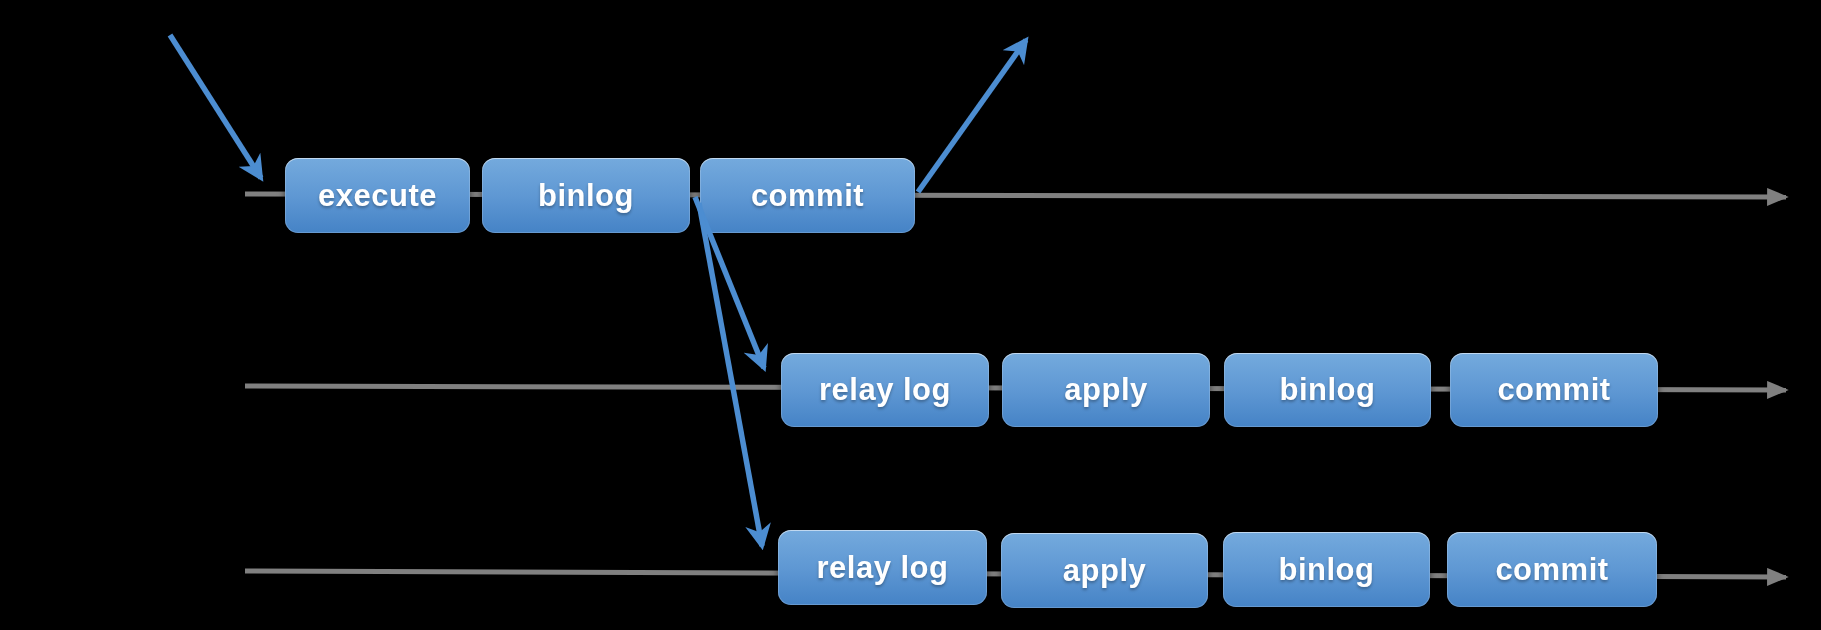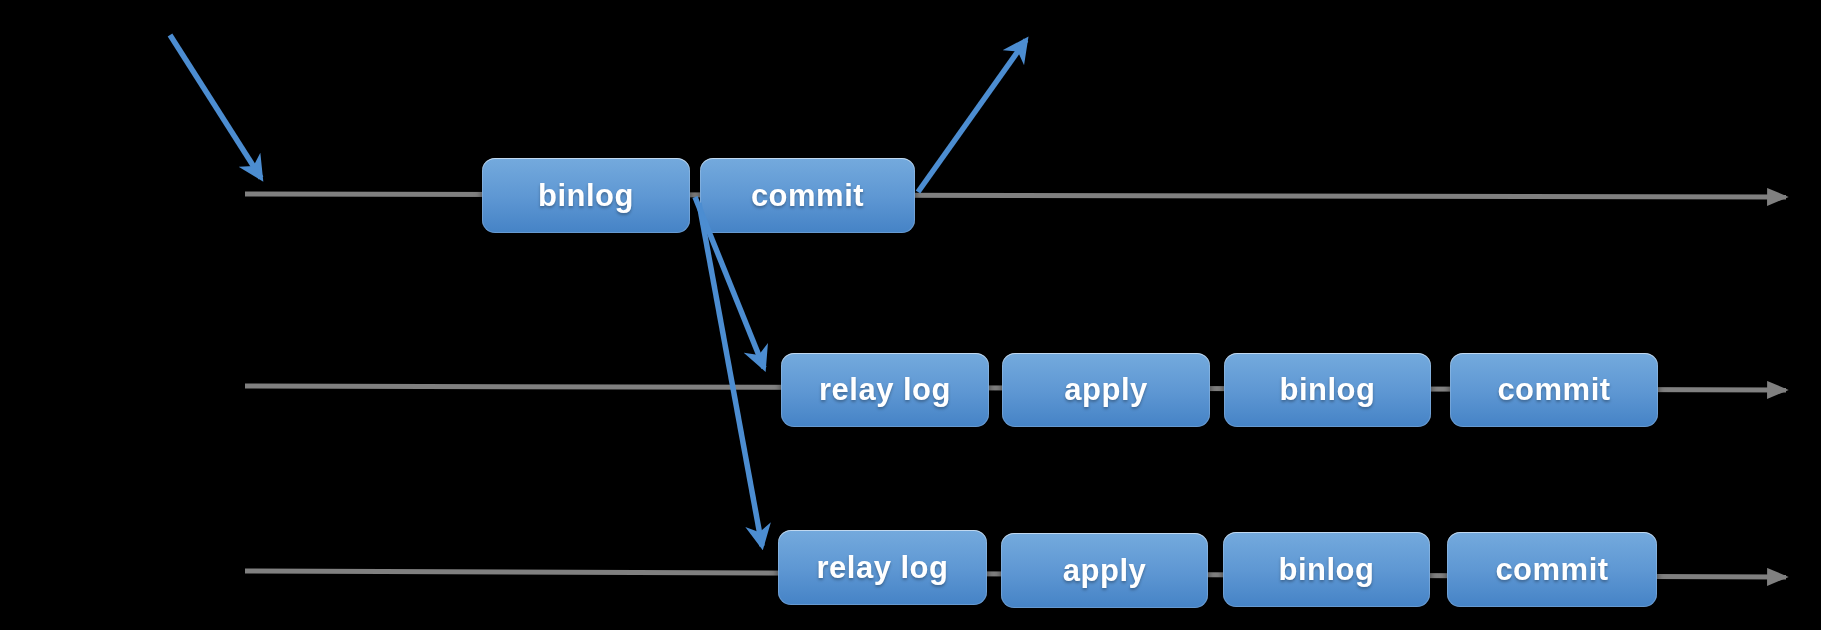--- a/index.html
+++ b/index.html
@@ -47,20 +47,21 @@
     <defs>
       <marker id="grayHead" viewBox="0 0 12 10" refX="10.5" refY="5" markerWidth="22" markerHeight="18" markerUnits="userSpaceOnUse" orient="auto">
         <path d="M0,0 L12,5 L0,10 Z" class="tl-head"></path>
       </marker>
     </defs>
     <line x1="245" y1="194" x2="1786" y2="197" class="timeline-line" marker-end="url(#grayHead)"></line>
     <line x1="245" y1="386" x2="1786" y2="390" class="timeline-line" marker-end="url(#grayHead)"></line>
     <line x1="245" y1="571" x2="1786" y2="577" class="timeline-line" marker-end="url(#grayHead)"></line>
   </svg>
 
+  <div class="node" style="left:285px;top:158px;width:185px;height:75px">execute</div>
   <div class="node" style="left:482px;top:158px;width:208px;height:75px">binlog</div>
   <div class="node" style="left:700px;top:158px;width:215px;height:75px">commit</div>
 
   <div class="node" style="left:781px;top:353px;width:208px;height:74px">relay log</div>
   <div class="node" style="left:1002px;top:353px;width:208px;height:74px">apply</div>
   <div class="node" style="left:1224px;top:353px;width:207px;height:74px">binlog</div>
   <div class="node" style="left:1450px;top:353px;width:208px;height:74px">commit</div>
 
   <div class="node" style="left:778px;top:530px;width:209px;height:75px">relay log</div>
   <div class="node" style="left:1001px;top:533px;width:207px;height:75px">apply</div>

